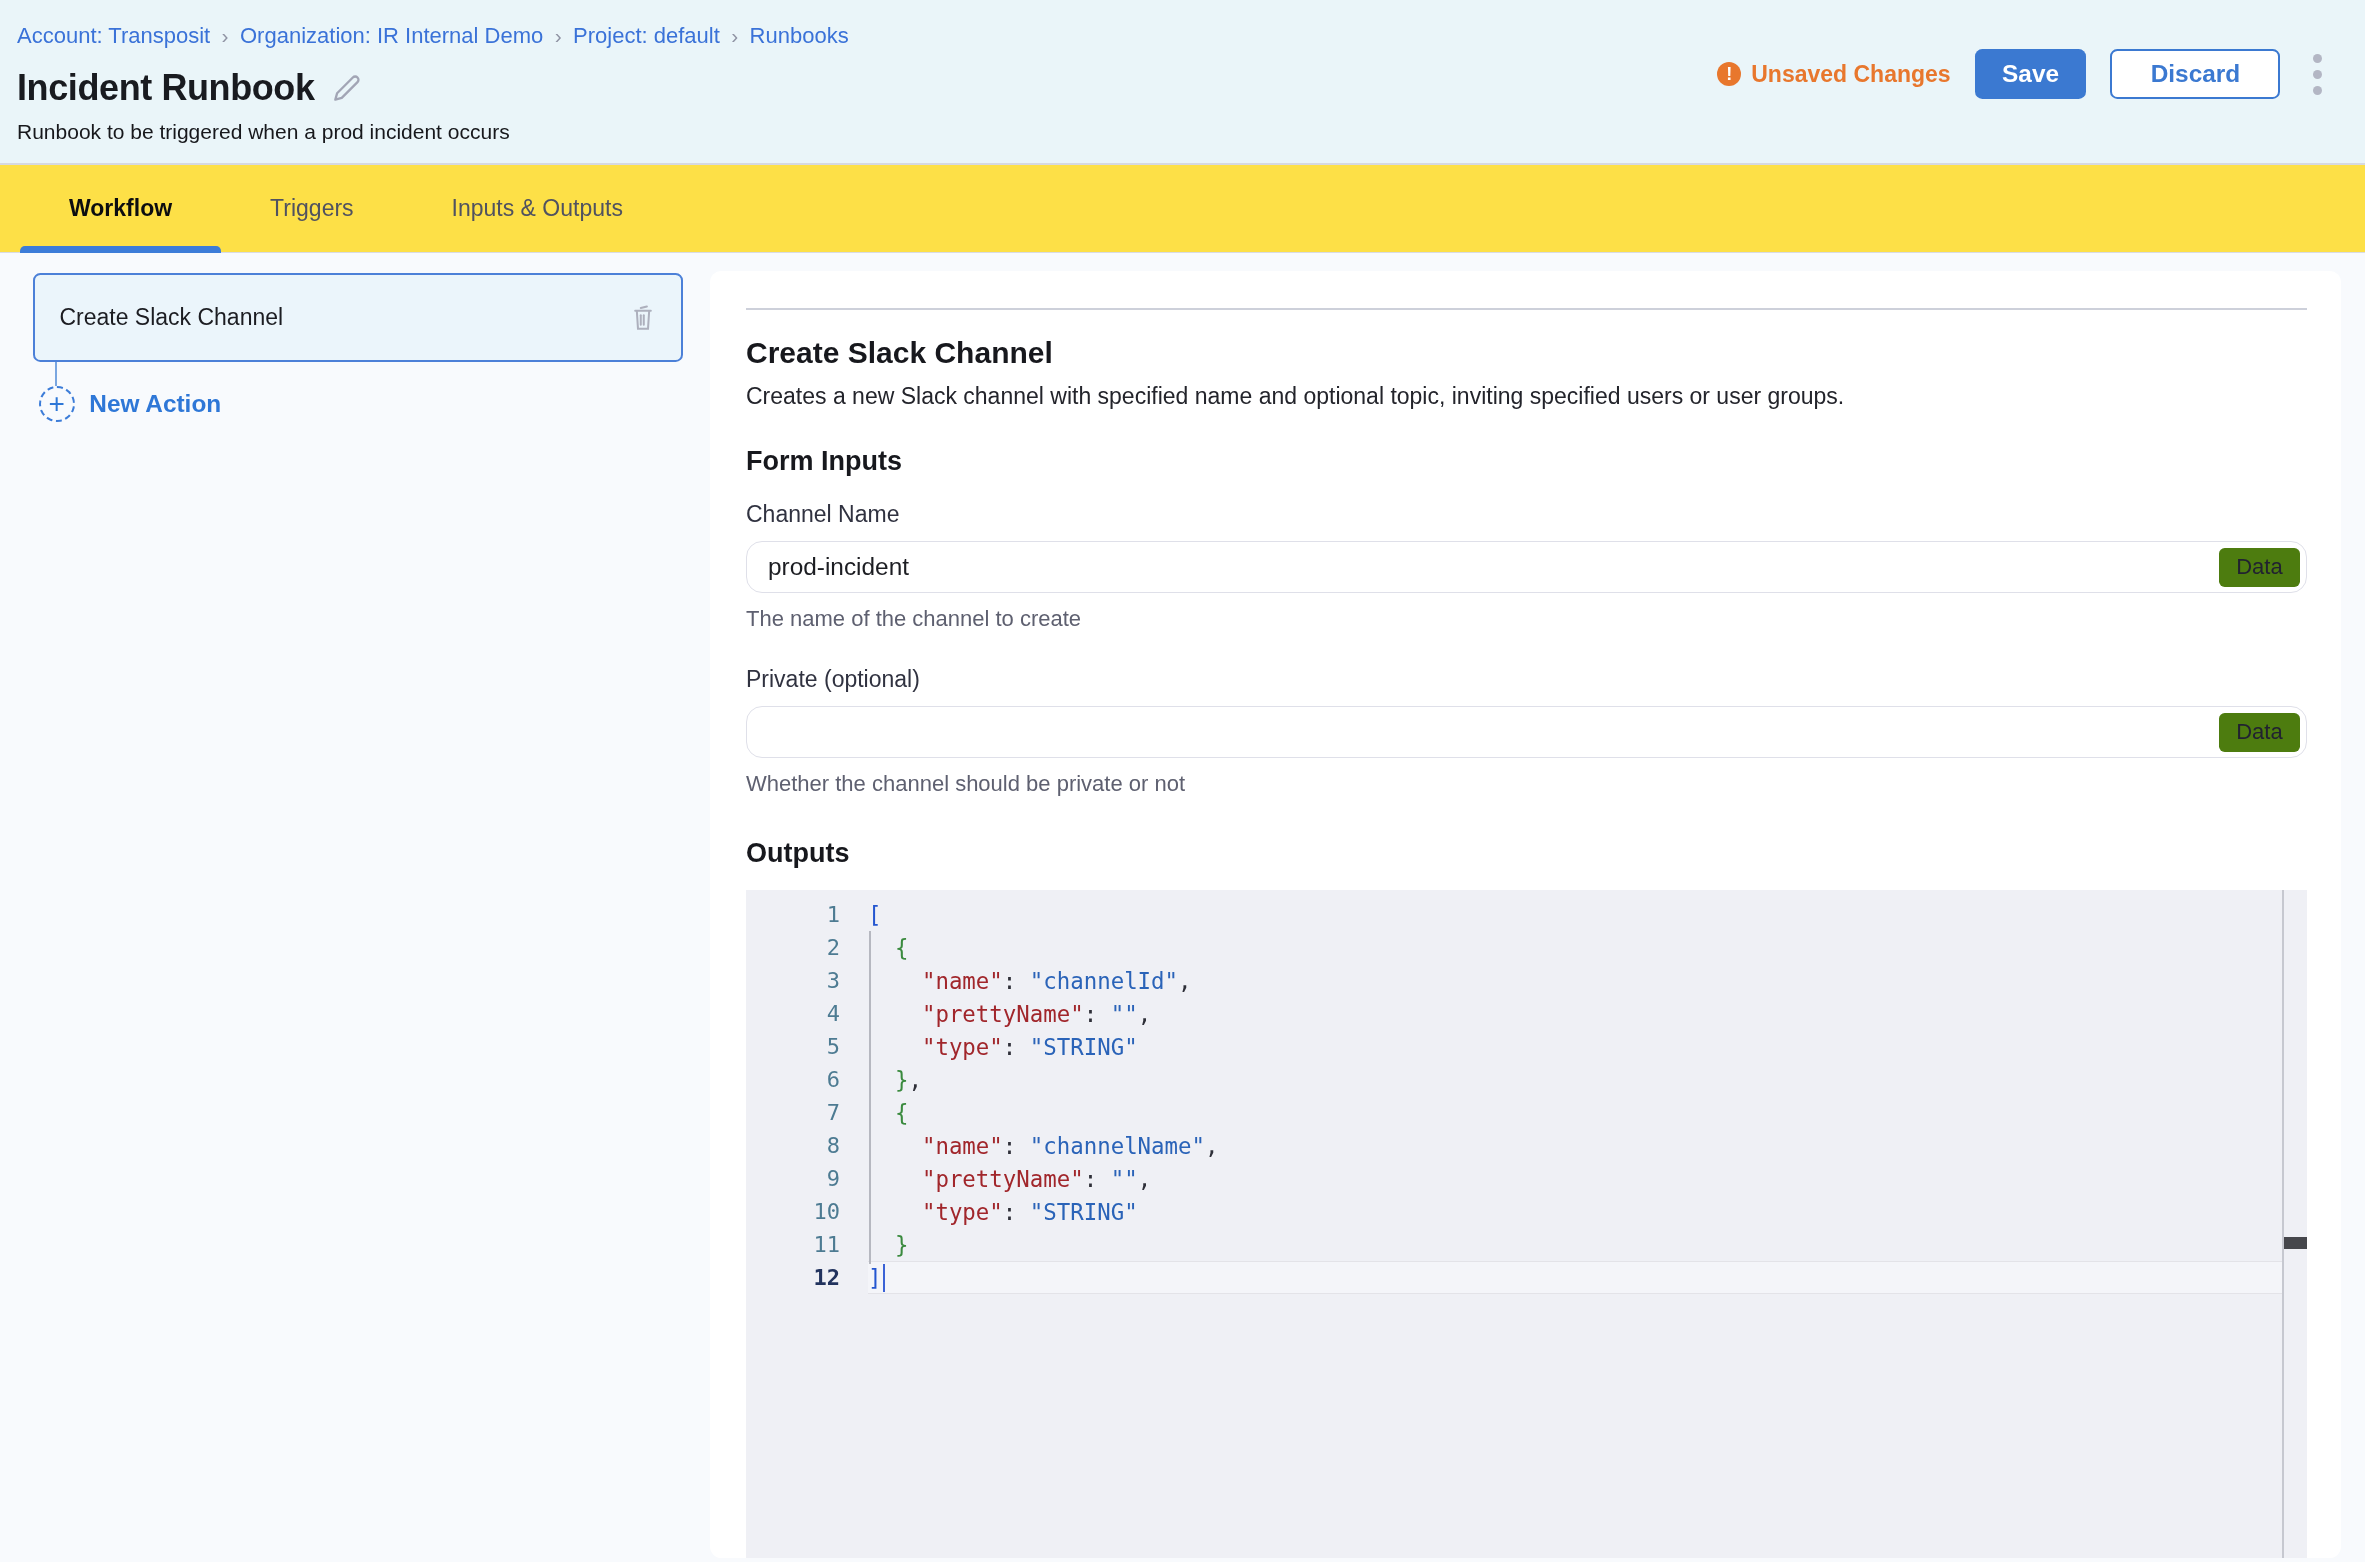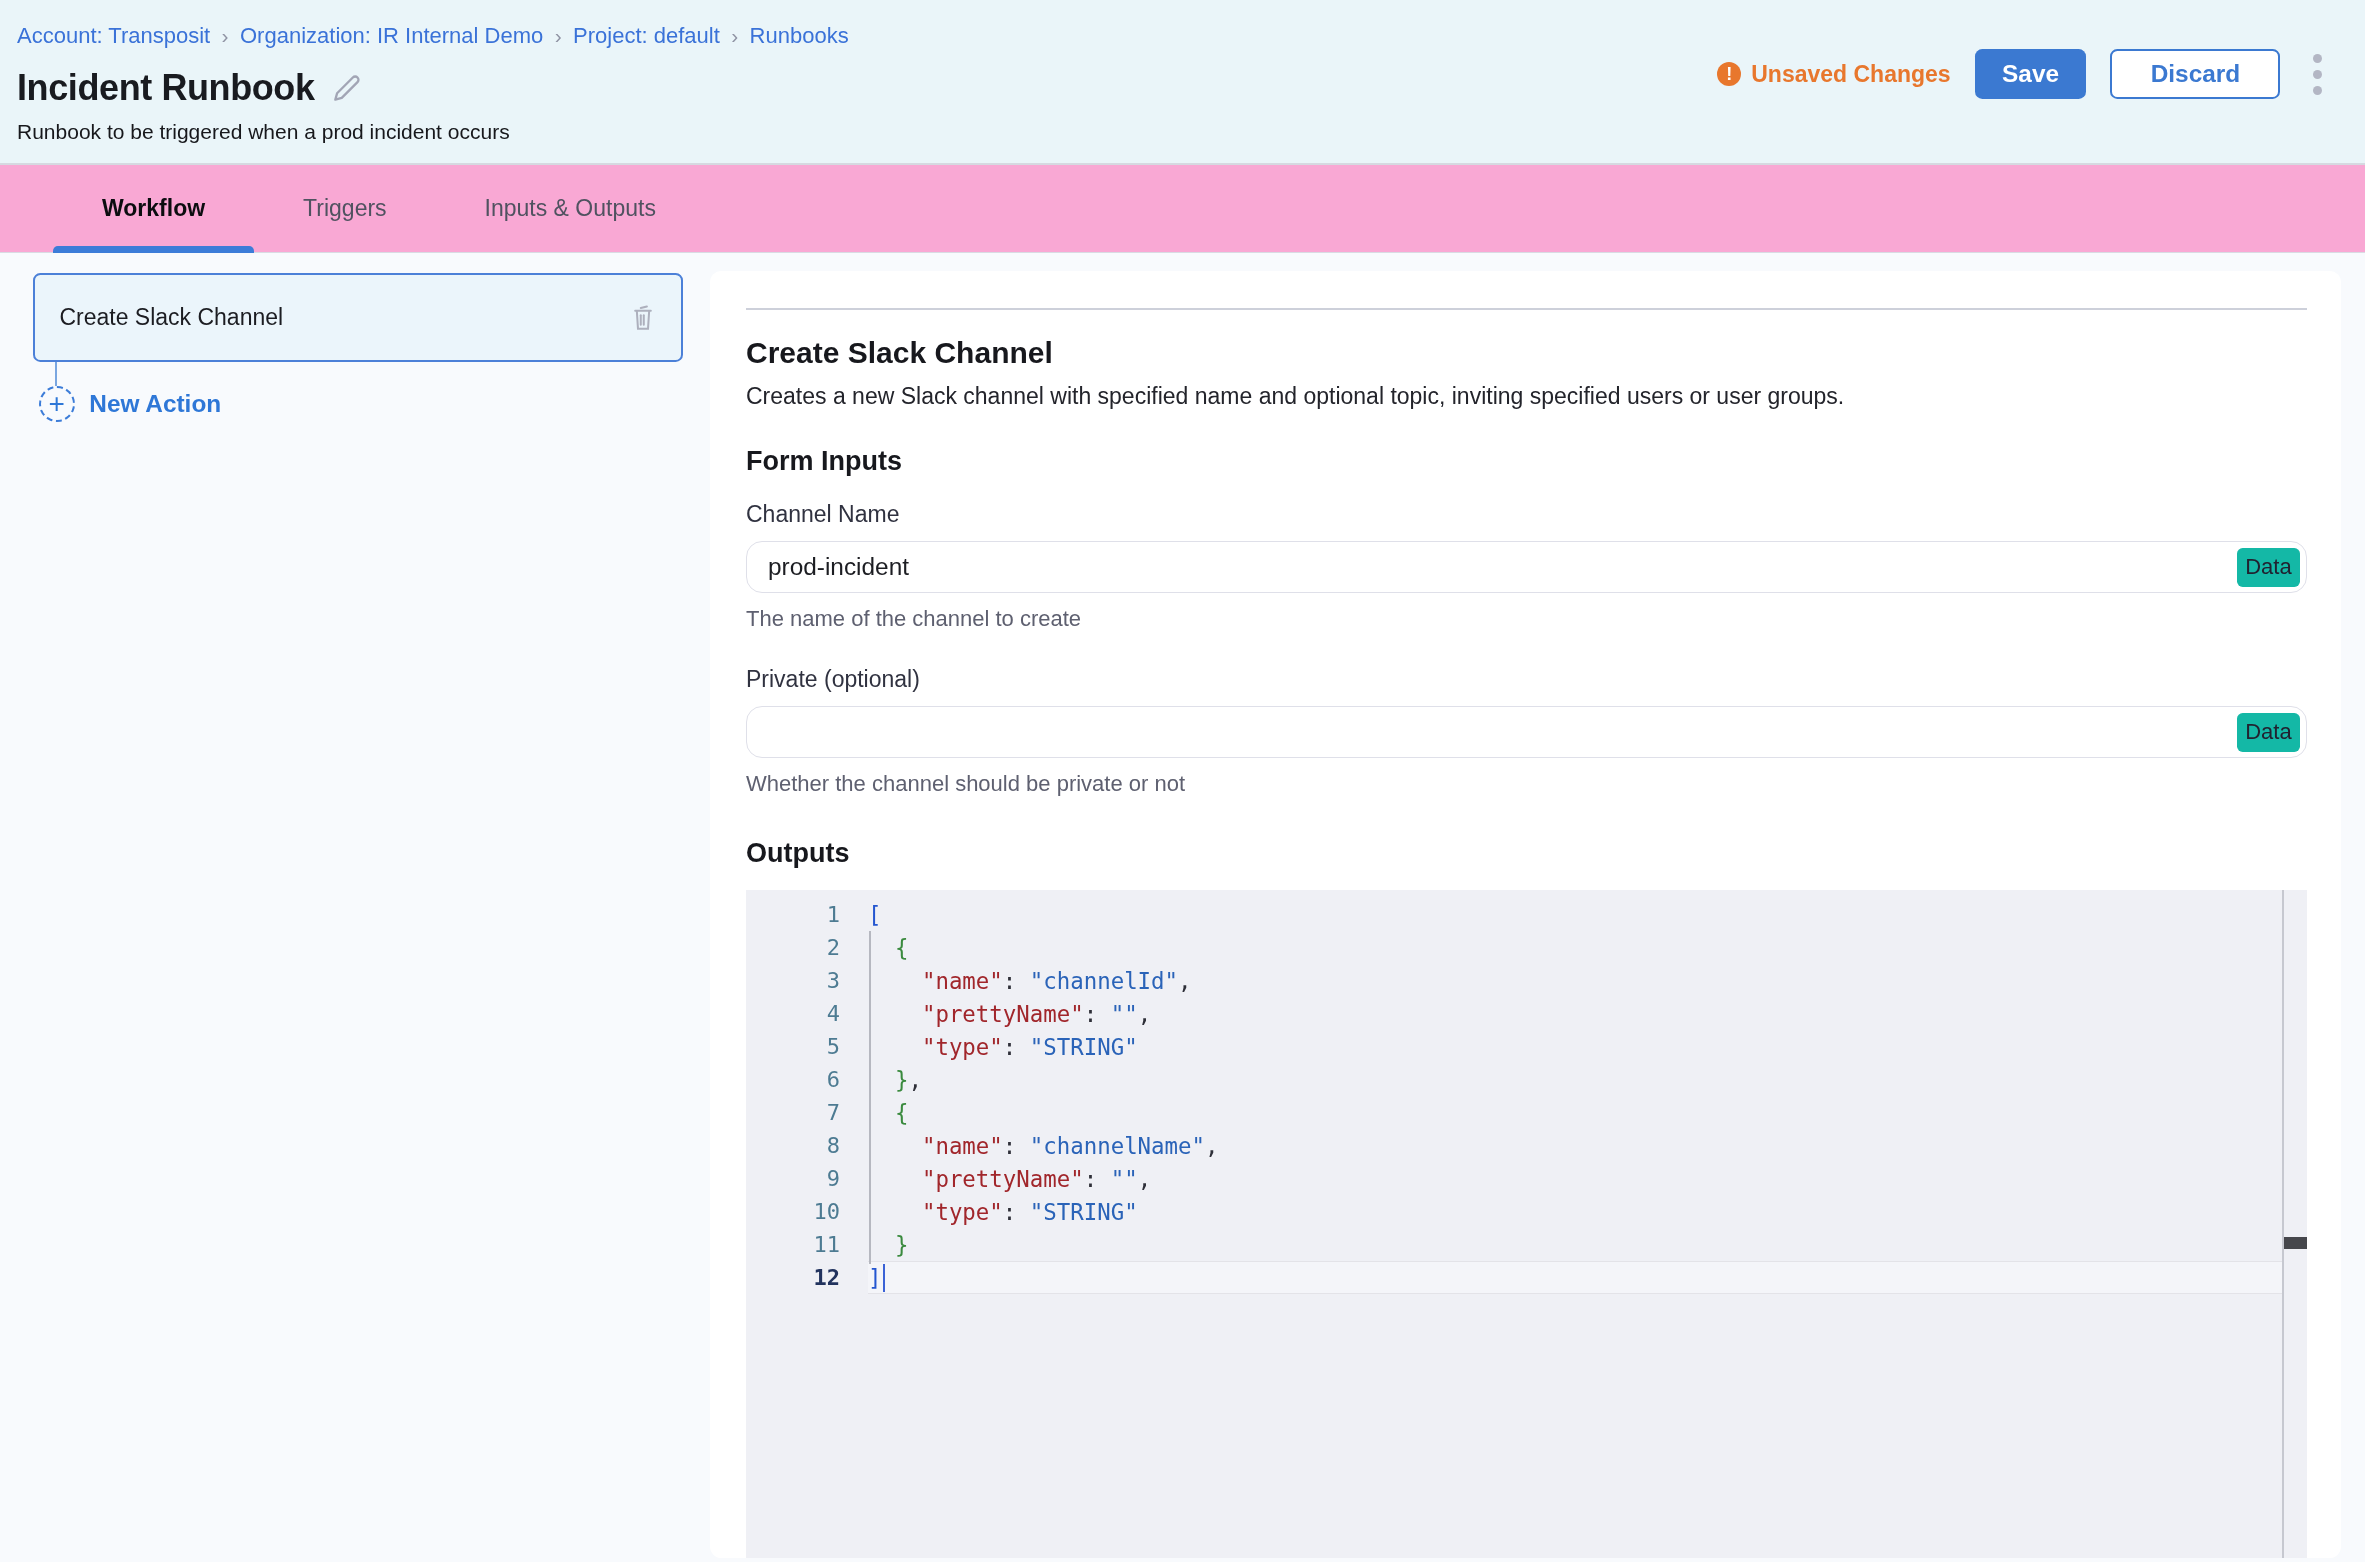--- a/index.html
+++ b/index.html
@@ -23,21 +23,21 @@
   .btn { font-size:24.4px; font-weight:700; border-radius:7.3px; height:50px; display:flex; align-items:center; justify-content:center;
          cursor:pointer; font-family:"Liberation Sans", sans-serif; }
   .btn-save { background:#3b79d1; color:#ffffff; border:none; width:111px; }
   .btn-discard { background:#ffffff; color:#3b79d1; border:2.4px solid #3b79d1; width:170px; }
   .kebab { display:flex; flex-direction:column; gap:7.3px; padding:6.5px 8.1px; cursor:pointer; }
   .kebab i { width:9px; height:9px; border-radius:50%; background:#b3b6c4; }
 
   .hdr-divider { height:1.6px; background:#d6d9e1; }
 
   
-  .tabbar { background:#f9a8d4; height:88px; display:flex; align-items:stretch; padding-left:53px; border-bottom:1.6px solid #d9dbe3; }
+  .tabbar { background:#fde047; height:88px; display:flex; align-items:stretch; padding-left:20px; border-bottom:1.6px solid #d9dbe3; }
   .tab { position:relative; display:flex; align-items:center; justify-content:center; padding:0 49px; font-size:23px;
          color:#505260; cursor:pointer; }
   .tab.active { color:#0c0d10; font-weight:700; }
   .tab-underline { position:absolute; left:0; right:0; bottom:-1.6px; height:7.3px; background:#3c7cd8; border-radius:4.9px 4.9px 0 0; }
 
   
   .content { display:flex; height:1309px; }
   .left-panel { width:710px; flex:none; position:relative; padding:20.3px 0 0 33px; }
   .action-card { width:650px; height:89px; background:#ebf5fb; border:2.4px solid #4c80d8; border-radius:7.3px;
                  display:flex; align-items:center; padding:0 24.4px; cursor:pointer; }
@@ -54,21 +54,21 @@
 
   .detail-title { font-size:30px; font-weight:700; color:#17181d; margin-top:26px; }
   .detail-desc { font-size:23px; color:#23242b; margin-top:13px; }
   .section-heading { font-size:27px; font-weight:700; color:#17181d; margin-top:36px; }
 
   .field { margin-top:24.4px; }
   .field-label { font-size:23px; color:#303240; }
   .input-wrap { position:relative; margin-top:13px; }
   .text-input { width:100%; height:52px; border:1.6px solid #dfe0e9; border-radius:16px; background:#ffffff;
                 font-size:24.4px; color:#1c1d22; padding:0 146px 0 21px; font-family:"Liberation Sans", sans-serif; outline:none; }
-  .data-btn { position:absolute; right:7.3px; top:6.5px; height:39px; padding:0 8px; background:#14b8a6; border:none;
+  .data-btn { position:absolute; right:7.3px; top:6.5px; height:39px; padding:0 17px; background:#4d7c0f; border:none;
               border-radius:5.7px; font-size:22px; color:#212230; cursor:pointer; font-family:"Liberation Sans", sans-serif; }
   .helper { font-size:22px; color:#5e6070; margin-top:13px; }
 
   
   .editor { position:relative; margin-top:21px; background:#eff0f5; height:706px; font-family:"DejaVu Sans Mono", monospace; }
   .cm-lines { position:relative; padding-top:8.1px; }
   .cm-line { display:flex; height:33px; align-items:center; position:relative; }
   .gut { width:122px; flex:none; text-align:right; padding-right:28px; font-size:22px; color:#4d7b92; }
   .cm-line.active .gut { color:#22335e; font-weight:700; }
   .code { white-space:pre; font-size:22.4px; color:#2e2f38; flex:1; height:100%; display:flex; align-items:center; }

